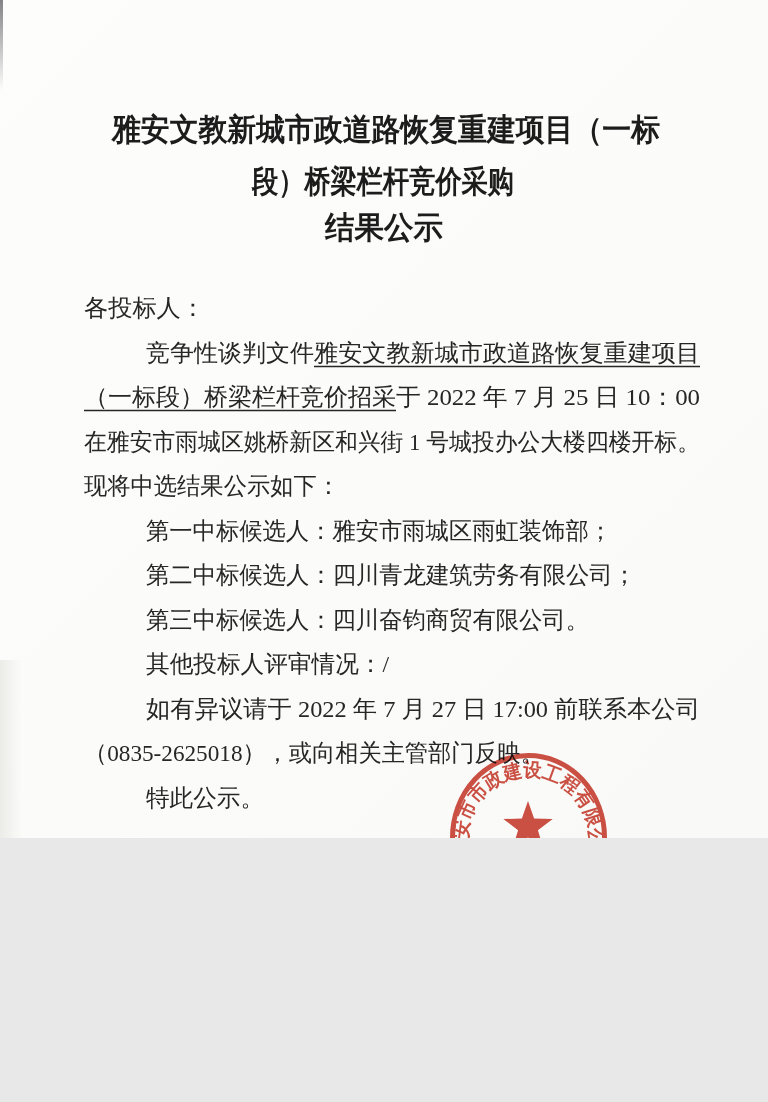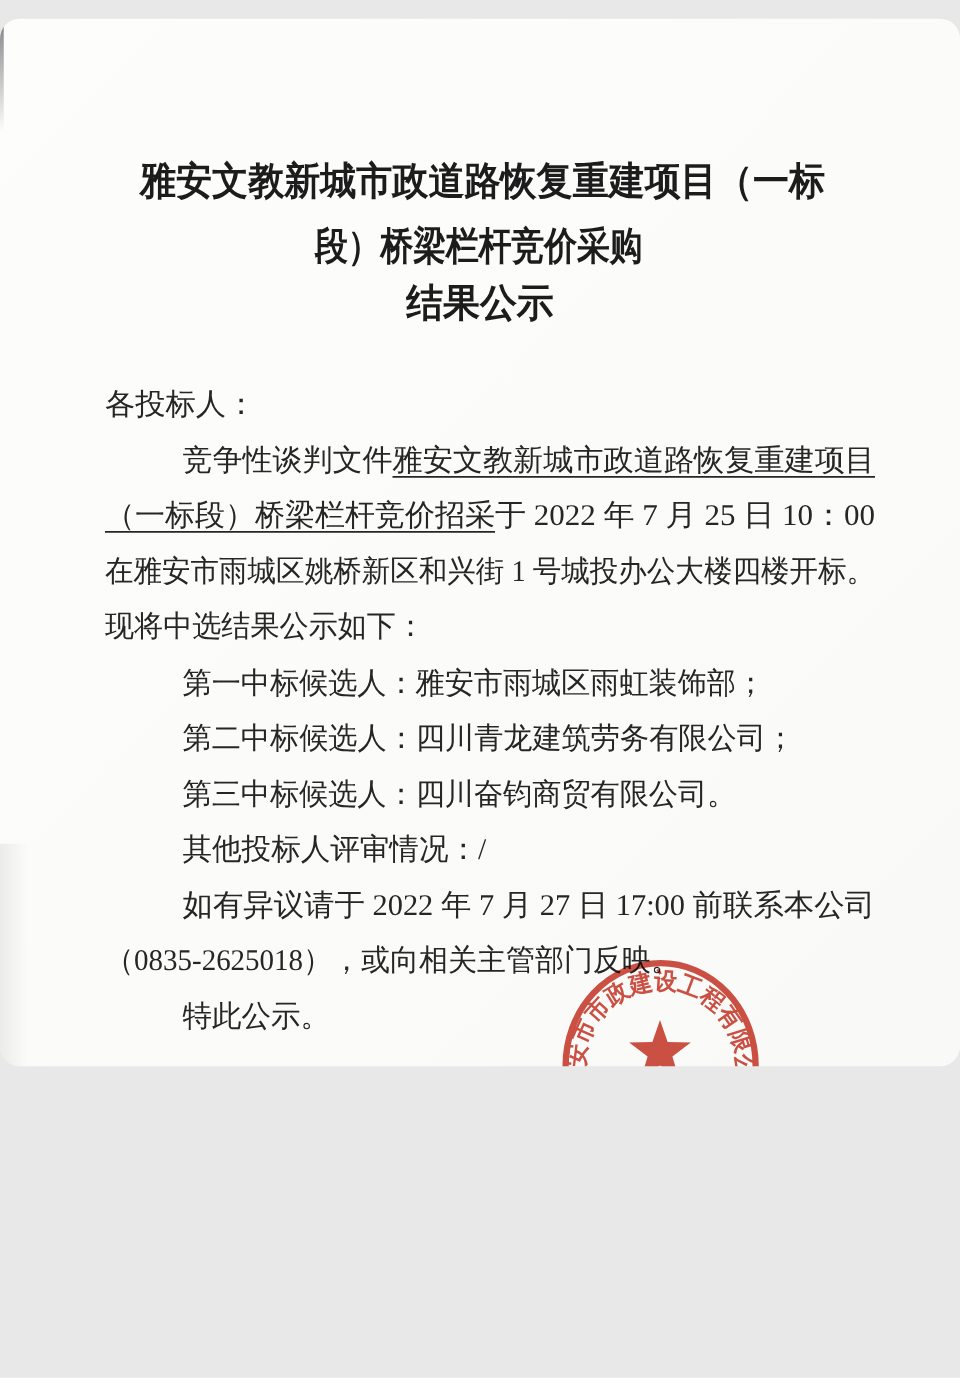--- a/index.html
+++ b/index.html
@@ -1,23 +1,22 @@
 <!DOCTYPE html>
 <html><head>
 <meta charset="utf-8">
 <style>
   html,body{margin:0;padding:0;background:#e8e8e8;}
   .page{
     position:relative;
     width:768px;height:838px;
-    margin:15px auto;
+    margin:0 auto;
     background:linear-gradient(135deg,#fdfdfc 0%,#fbfbf9 55%,#f9f9f7 100%);
     overflow:hidden;
     font-family:"Liberation Serif",serif;
-    border-radius:16px;
   }
   .edge-sliver-top{
     position:absolute;left:0;top:0;width:3px;height:90px;
     background:linear-gradient(180deg,rgba(90,90,95,.75),rgba(160,160,160,0));
   }
   .edge-band-bottom{
     position:absolute;left:0;top:660px;width:22px;height:442px;
     background:linear-gradient(90deg,rgba(222,222,218,.55),rgba(252,252,251,0));
   }
   svg.doc{position:absolute;left:0;top:0;}

